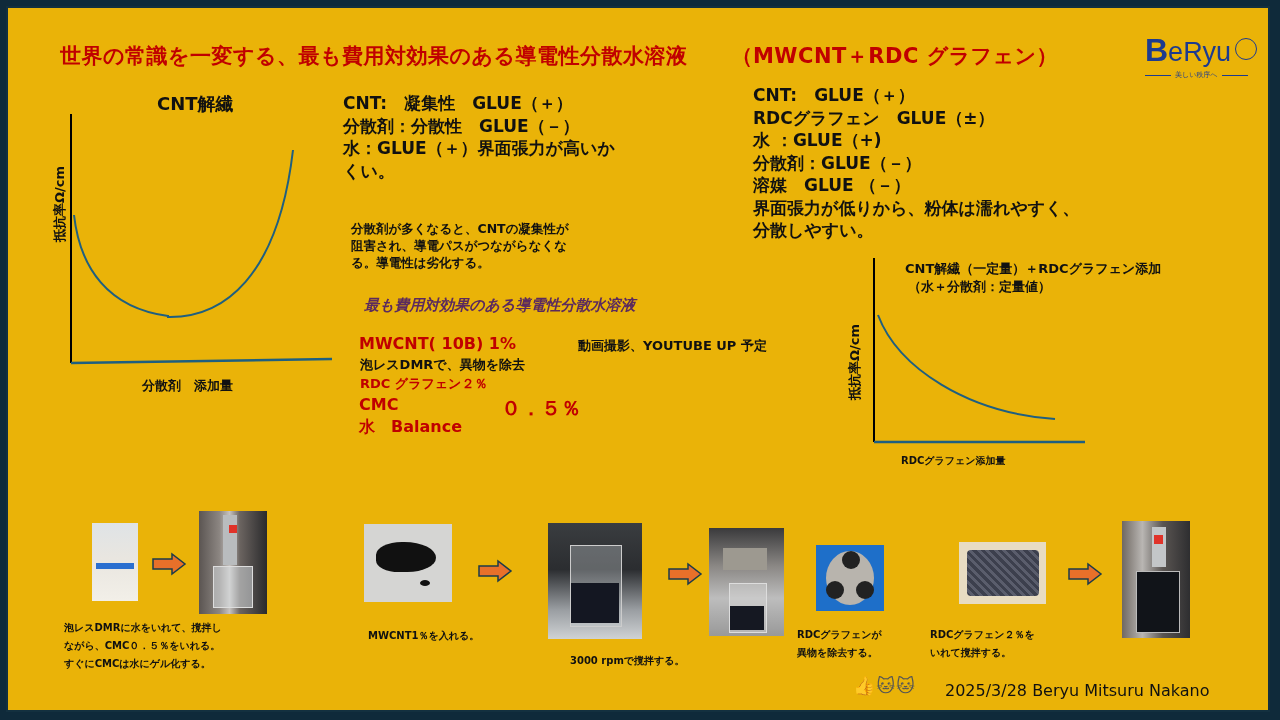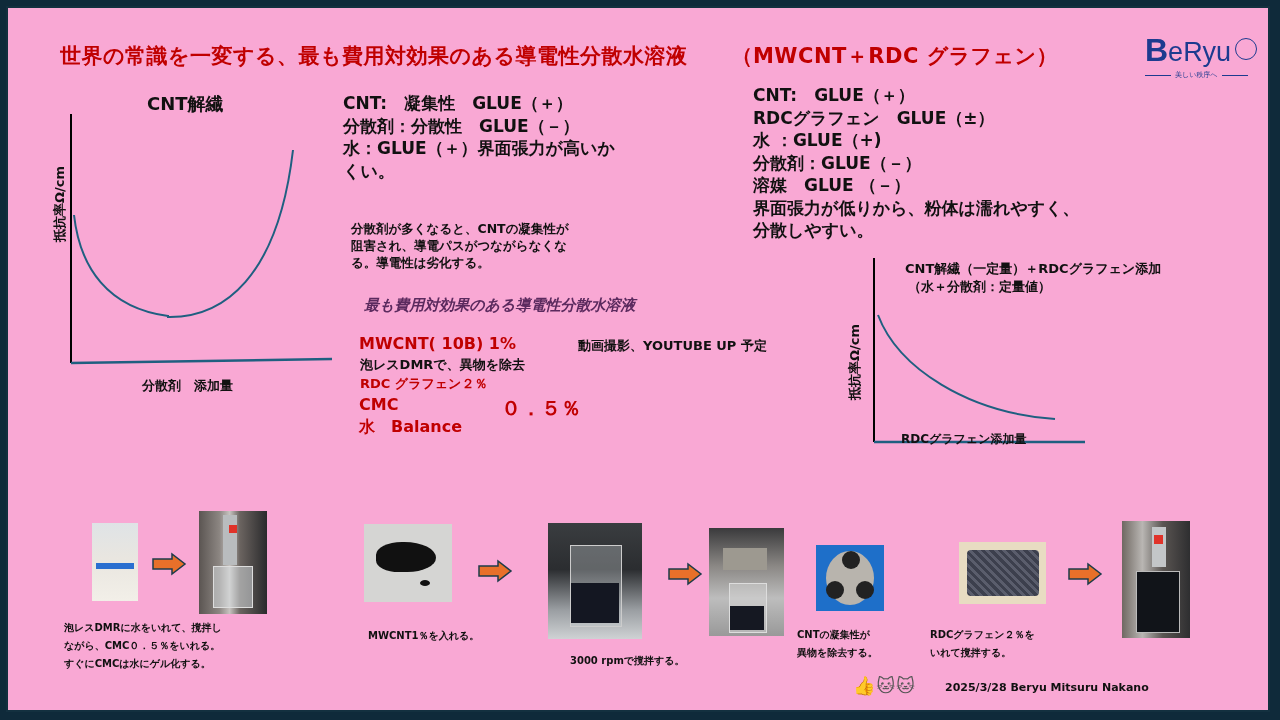--- a/index.html
+++ b/index.html
@@ -1,18 +1,18 @@
 <!DOCTYPE html>
 <html><head>
 <meta charset="utf-8">
 <style>
   html, body { margin:0; padding:0; }
   body { width:1280px; height:720px; position:relative; background:#0f2a3a; overflow:hidden;
          font-family:"DejaVu Sans","Liberation Sans",sans-serif; color:#111; }
-  .slide { position:absolute; left:6px; top:6px; width:1264px; height:706px; background:#f9a8d4; border:2px solid #13303f; box-sizing:border-box; }
+  .slide { position:absolute; left:6px; top:6px; width:1264px; height:706px; background:#eab308; border:2px solid #13303f; box-sizing:border-box; }
   .abs { position:absolute; white-space:nowrap; }
   .title { left:52px; top:34px; font-size:21px; font-weight:bold; color:#c00000; letter-spacing:0.5px; }
   .title .gap { display:inline-block; width:44px; }
   .logo { left:1133px; top:24px; width:112px; height:52px; }
   .logo .brand { position:absolute; left:4px; top:0; font-size:27px; color:#1d3b8f; font-family:"Liberation Sans",sans-serif; }
   .logo .brand b { font-size:32px; font-weight:bold; }
   .logo .ring { position:absolute; left:94px; top:6px; width:20px; height:20px; border:1.5px solid #1d3b8f; border-radius:50%; }
   .logo .tag { position:absolute; left:0; top:38px; width:118px; font-size:7px; color:#1d3b8f; text-align:left; }
   .logo .tag:before, .logo .tag:after { content:""; display:inline-block; width:26px; border-top:1px solid #1d3b8f; vertical-align:middle; margin:0 4px; }
   .txt-lg { font-size:17px; line-height:22.5px; font-weight:bold; }
@@ -36,21 +36,21 @@
   <div class="abs title">
     <span>世界の常識を一変する、最も費用対効果のある導電性分散水溶液</span><span class="gap"></span><span>（MWCNT＋RDC グラフェン）</span>
   </div>
 
   <div class="abs logo">
     <div class="brand"><b>B</b><span>eRyu</span></div>
     <div class="ring"></div>
     <div class="tag">美しい秩序へ</div>
   </div>
 
-  <div class="abs chart-title" style="left:139px;top:84px;">CNT解繊</div>
+  <div class="abs chart-title" style="left:149px;top:84px;">CNT解繊</div>
   <div class="ylabel" style="left:43px;top:234px;">抵抗率Ω/cm</div>
   <svg style="left:0;top:0;" width="1264" height="706">
     <line x1="63" y1="106" x2="63" y2="355" stroke="#000" stroke-width="2"></line>
     <line x1="63" y1="355" x2="324" y2="351" stroke="#1f5f80" stroke-width="2.5"></line>
     <path d="M66,207 C72,260 100,300 160,308 L160,309 C215,310 270,270 285,142" fill="none" stroke="#1f5f80" stroke-width="2"></path>
   </svg>
   <div class="abs txt-md" style="left:134px;top:369px;">分散剤　添加量</div>
 
   <div class="abs txt-lg" style="left:335px;top:84px;">
     <div>CNT:　凝集性　GLUE（＋）</div>
@@ -84,21 +84,21 @@
   <div class="abs red" style="left:351px;top:409px;font-size:16px;font-weight:bold;">水　Balance</div>
 
   <div class="abs txt-md" style="left:897px;top:252px;">CNT解繊（一定量）＋RDCグラフェン添加</div>
   <div class="abs txt-md" style="left:900px;top:270px;">（水＋分散剤：定量値）</div>
   <div class="ylabel" style="left:838px;top:392px;">抵抗率Ω/cm</div>
   <svg style="left:0;top:0;" width="1264" height="706">
     <line x1="866" y1="250" x2="866" y2="434" stroke="#000" stroke-width="2"></line>
     <line x1="866" y1="434" x2="1077" y2="434" stroke="#1f5f80" stroke-width="2.5"></line>
     <path d="M870,307 C890,360 960,405 1047,411" fill="none" stroke="#1f5f80" stroke-width="2"></path>
   </svg>
-  <div class="abs txt-md" style="left:893px;top:422px;font-size:12px;">RDCグラフェン添加量</div>
+  <div class="abs txt-md" style="left:893px;top:444px;font-size:10px;">RDCグラフェン添加量</div>
 
 
   <div class="photo" style="left:84px;top:515px;width:46px;height:78px;background:linear-gradient(180deg,#dfe3e6 0%,#e9e6e0 45%,#f2efe8 100%);">
     <div style="position:absolute;left:4px;top:40px;width:38px;height:6px;background:#2a6fd0;"></div>
   </div>
   <svg class="arrow" style="left:144px;top:545px;" viewBox="0 0 34 22">
       <polygon points="1,6 20,6 20,1 33,11 20,21 20,16 1,16" fill="#e8702a" stroke="#1d3b4a" stroke-width="1.5"></polygon>
     </svg>
   <div class="photo" style="left:191px;top:503px;width:68px;height:103px;background:linear-gradient(90deg,#5b5552 0%,#8c8682 30%,#c7c3c0 45%,#6b6460 60%,#2a2a2c 100%);">
     <div style="position:absolute;left:24px;top:4px;width:14px;height:50px;background:#b9bcbe;"></div>
@@ -147,26 +147,26 @@
   </div>
 
   <div class="abs caption" style="left:56px;top:611px;">
     <div>泡レスDMRに水をいれて、撹拌し</div>
     <div>ながら、CMC０．５％をいれる。</div>
     <div>すぐにCMCは水にゲル化する。</div>
   </div>
   <div class="abs caption" style="left:360px;top:619px;">MWCNT1％を入れる。</div>
   <div class="abs caption" style="left:562px;top:644px;">3000 rpmで撹拌する。</div>
   <div class="abs caption" style="left:789px;top:618px;">
-    <div>CNTの凝集性が</div>
+    <div>RDCグラフェンが</div>
     <div>異物を除去する。</div>
   </div>
   <div class="abs caption" style="left:886px;top:618px;margin-left:36px;">
     <div>RDCグラフェン２％を</div>
     <div>いれて撹拌する。</div>
   </div>
 
   <div class="abs icons" style="left:845px;top:667px;">
     <span>👍</span><span>🐱</span><span>🐱</span>
   </div>
-  <div class="abs" style="left:937px;top:673px;font-size:11px;font-weight:bold;">2025/3/28 Beryu Mitsuru Nakano</div>
+  <div class="abs" style="left:937px;top:673px;font-size:16px;font-weight:normal;">2025/3/28 Beryu Mitsuru Nakano</div>
 
 </div>
 
 </body></html>

